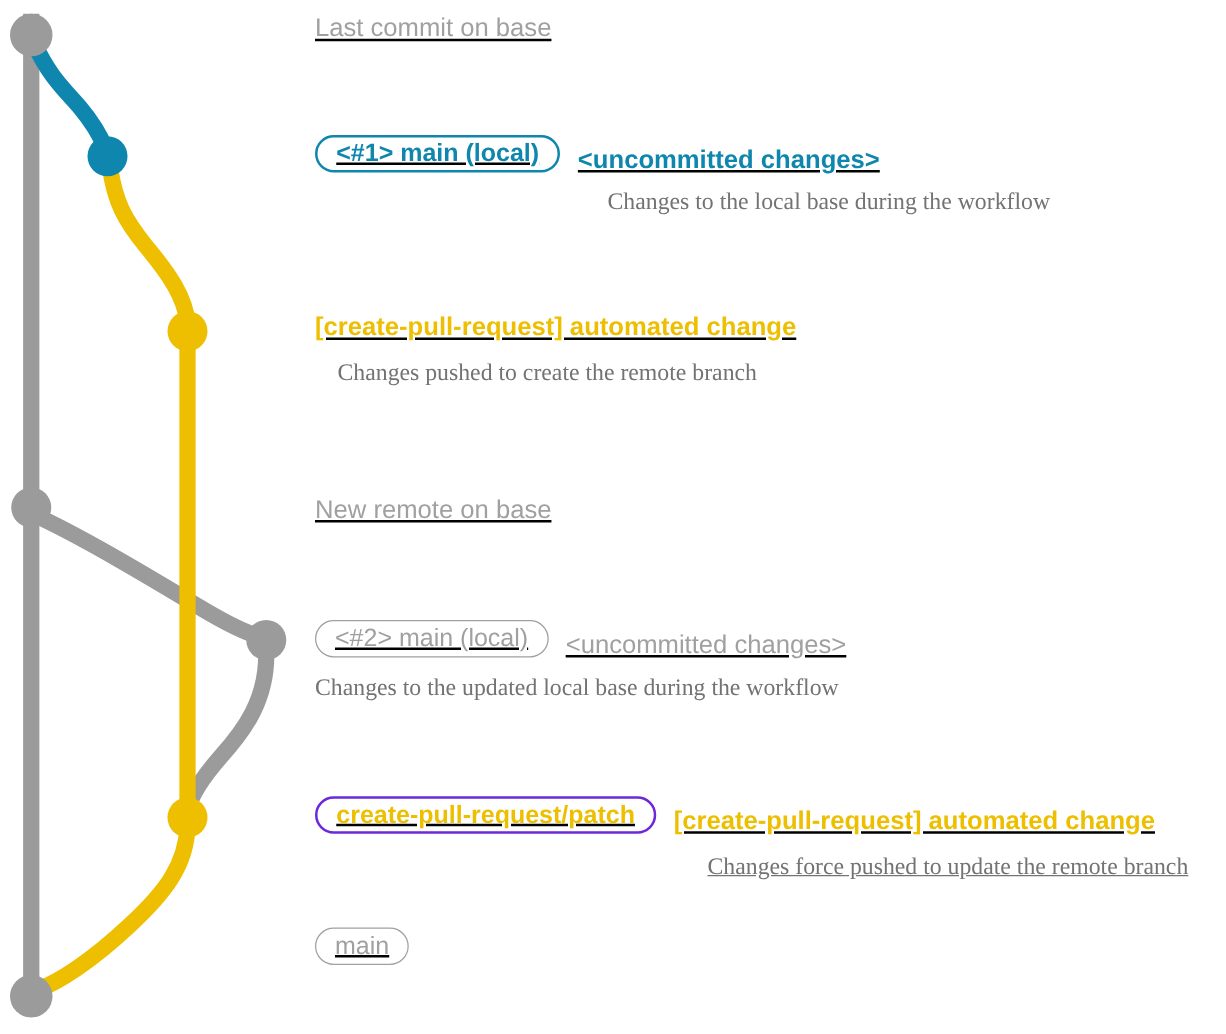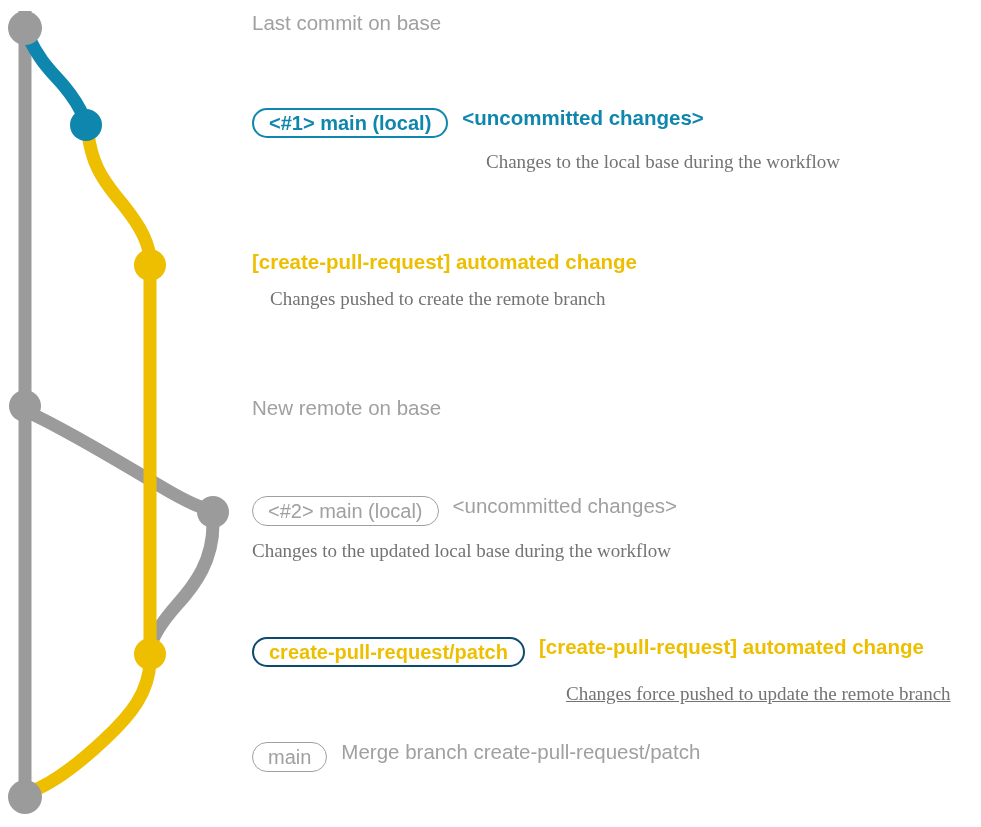--- a/index.html
+++ b/index.html
@@ -33,42 +33,43 @@
     width: 981px;
     height: 827px;
   }
   .row {
     position: absolute;
     left: 252px;
     right: 0;
   }
   .row-head {
     display: flex;
-    align-items: flex-start;
+    align-items: flex-end;
     white-space: nowrap;
+    text-decoration: underline;
   }
   .pill {
     display: inline-flex;
     align-items: center;
     justify-content: center;
     height: 30px;
     padding: 0 15px;
     border-radius: 16px;
     font-size: 20px;
     line-height: 1;
     box-sizing: border-box;
     background: #ffffff;
   }
   .pill.blue {
     border: 2px solid #0f86ae;
     color: #0f86ae;
     font-weight: 700;
   }
   .pill.yellow {
-    border: 2px solid #0c4a6e;
+    border: 2px solid #6d28d9;
     color: #edbf00;
     font-weight: 700;
   }
   .pill.gray {
     border: 1.6px solid #a0a0a0;
     color: #a0a0a0;
     font-weight: 400;
   }
   .headline {
     font-size: 20.5px;
@@ -170,18 +171,17 @@
       <div class="row-head">
         <span class="pill yellow">create-pull-request/patch</span>
         <span class="headline yellow gap">[create-pull-request] automated change</span>
       </div>
       <div class="subline sub-4">Changes force pushed to update the remote branch</div>
     </div>
 
     <div class="row" id="row-merge">
       <div class="row-head">
         <span class="pill gray">main</span>
-        <span class="headline gray gap">Merge branch create-pull-request/patch</span>
       </div>
     </div>
 
   </div>
 </div>
 
 </body></html>

